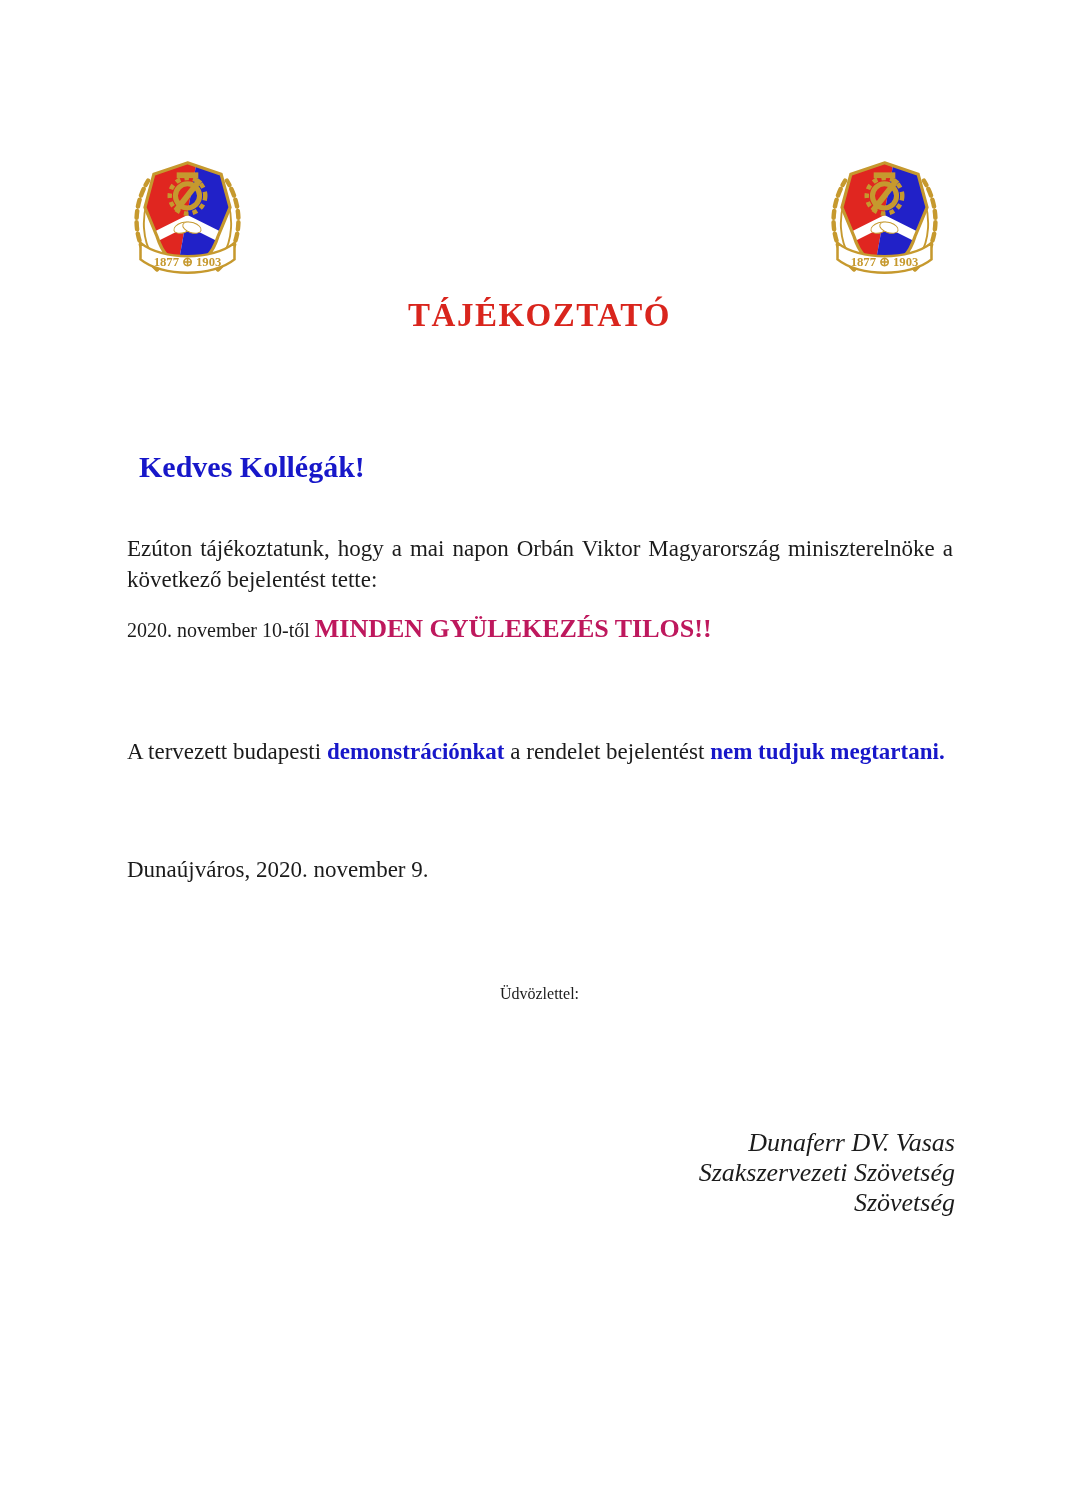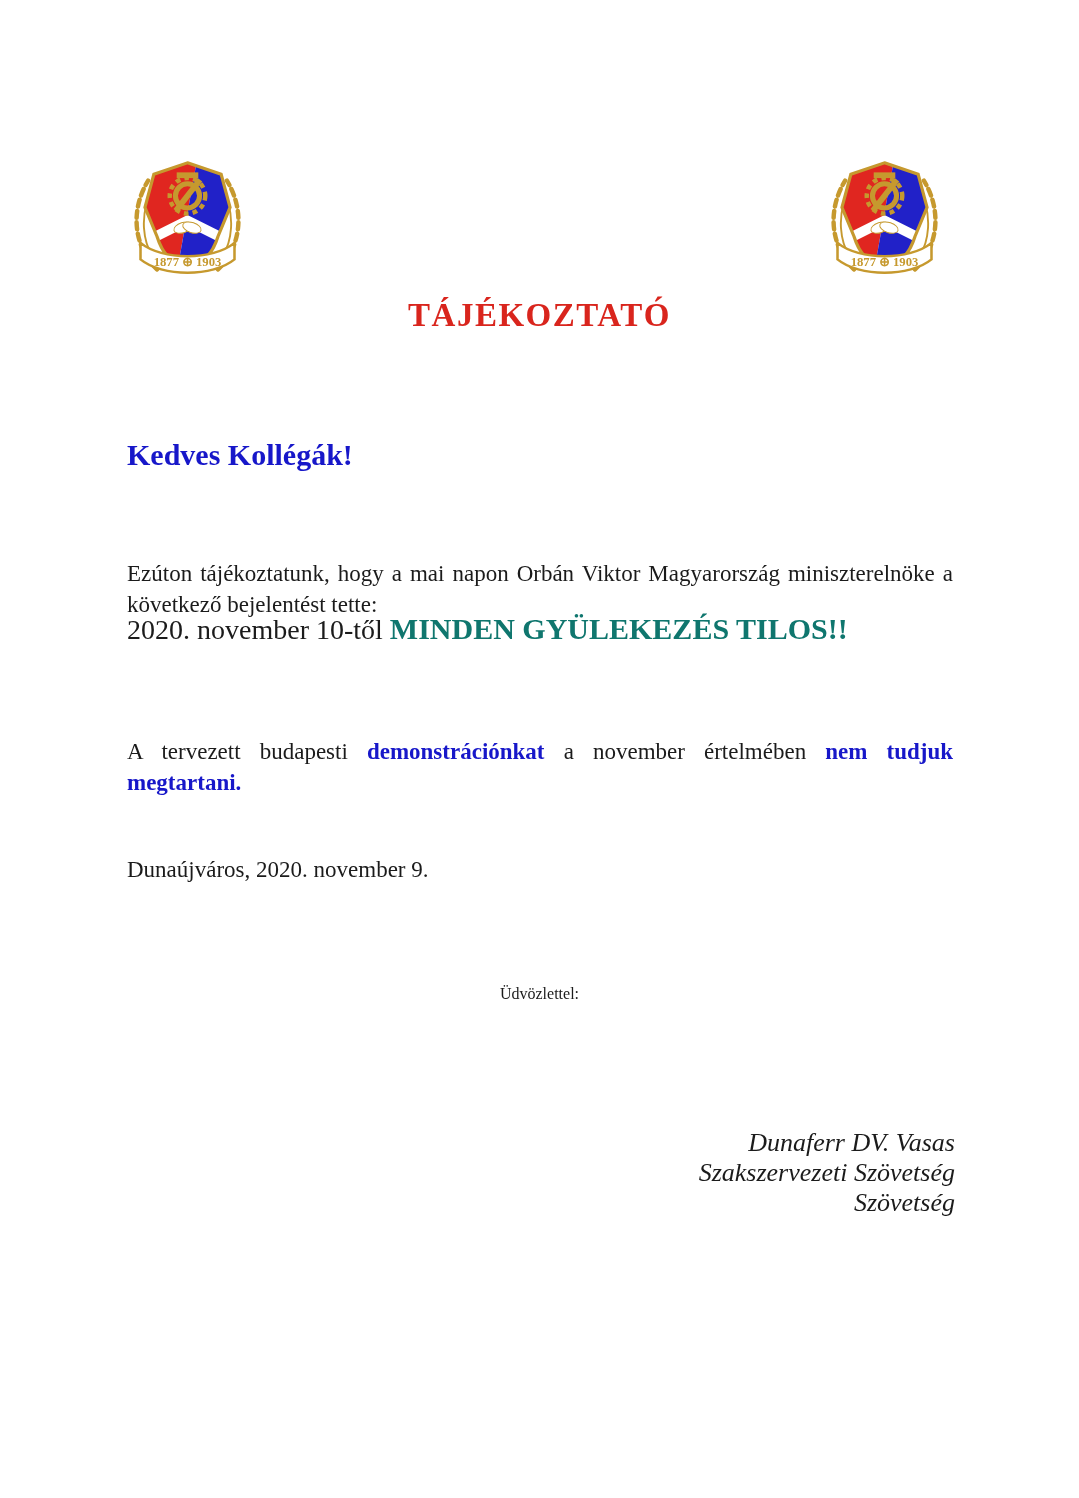--- a/index.html
+++ b/index.html
@@ -15,32 +15,32 @@
   .logo { position: absolute; top: 146px; width: 127px; height: 148px; }
   .logo-left  { left: 124px; }
   .logo-right { left: 821px; }
   .doc-title {
     position: absolute; top: 297px; left: 0; width: 100%;
     margin: 0; text-align: center;
     font-size: 33px; font-weight: bold; letter-spacing: 1.5px;
     color: #d9251d;
   }
   .greeting {
-    position: absolute; top: 438px; left: 127px; margin: 0;
+    position: absolute; top: 438px; left: 127px; margin: 12px;
     font-size: 30px; font-weight: bold; color: #1717c9;
   }
   .para {
     position: absolute; left: 127px; width: 826px; margin: 0;
     font-size: 23px; line-height: 31px; color: #1b1b1b;
   }
   .justify { text-align: justify; }
-  .para-intro  { top: 558px; }
+  .para-intro  { top: 533px; }
   .announce    { top: 613px; white-space: nowrap; }
-  .announce-prefix { font-size: 28px; }
-  .announce-red { font-size: 30px; font-weight: bold; color: #0f766e; }
+  .announce-prefix { font-size: 20px; }
+  .announce-red { font-size: 26px; font-weight: bold; color: #be185d; }
   .para-decree { top: 676px; }
   .para-demo   { top: 736px; }
   .blue-bold   { color: #1717c9; font-weight: bold; }
   .dateline    { top: 854px; }
   .closing {
     position: absolute; top: 985px; left: 0; width: 100%; margin: 0;
     text-align: center; font-size: 16px;
   }
   .signature {
     position: absolute; top: 1128px; right: 124px; margin: 0;
@@ -98,21 +98,21 @@
 
   <h1 class="doc-title">TÁJÉKOZTATÓ</h1>
 
   <p class="greeting">Kedves Kollégák!</p>
 
   <p class="para justify para-intro">Ezúton tájékoztatunk, hogy a mai napon Orbán Viktor Magyarország miniszterelnöke a következő bejelentést tette:</p>
 
   <p class="para announce"><span class="announce-prefix">2020. november 10-től </span><span class="announce-red">MINDEN GYÜLEKEZÉS TILOS!!</span></p>
 
 
-  <p class="para justify para-demo"><span>A tervezett budapesti </span><span class="blue-bold">demonstrációnkat</span><span> a november értelmében </span><span class="blue-bold">nem tudjuk megtartani.</span></p>
+  <p class="para justify para-demo"><span>A tervezett budapesti </span><span class="blue-bold">demonstrációnkat</span><span> a rendelet bejelentést </span><span class="blue-bold">nem tudjuk megtartani.</span></p>
 
   <p class="para dateline">Dunaújváros, 2020. november 9.</p>
 
   <p class="closing">Üdvözlettel:</p>
 
   <div class="signature">
     <div>Dunaferr DV. Vasas</div>
     <div>Szakszervezeti Szövetség</div>
     <div>Szövetség</div>
   </div>

